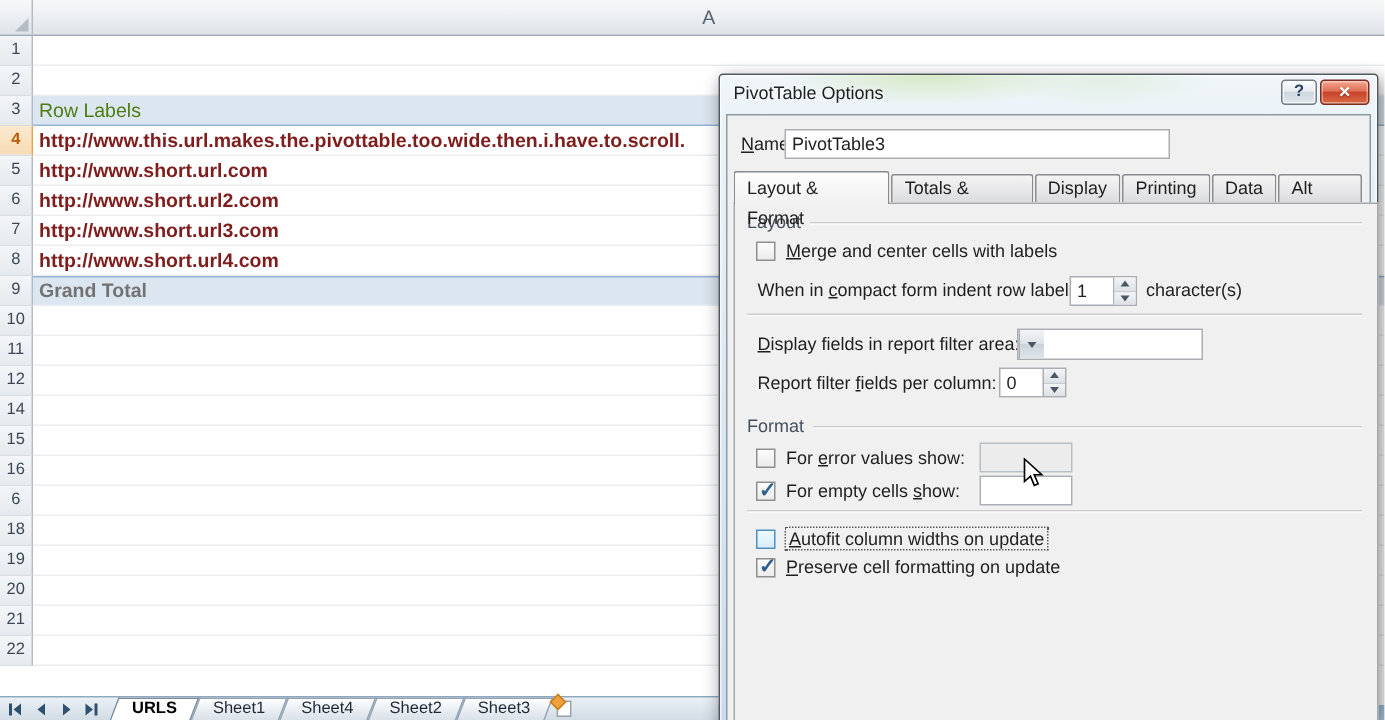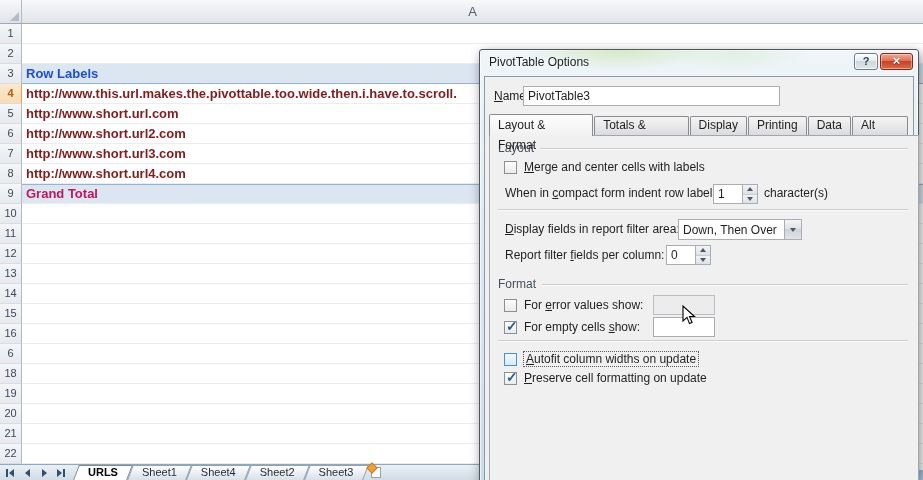--- a/index.html
+++ b/index.html
@@ -15,22 +15,22 @@
             border-left:9px solid transparent; border-bottom:9px solid #B4BCC6; }
   .colA { flex:1; text-align:center; line-height:23px; font-size:13px; color:#55616E;
           background:linear-gradient(180deg,#F7F8FA,#E9ECF0 60%,#DFE3E8); border-bottom:1px solid #9FA8B3; }
   .rows { position:absolute; top:24px; left:0; right:0; }
   .row { height:20px; display:flex; }
   .rn { width:22px; flex:0 0 22px; text-align:center; font-size:11px; line-height:19px; color:#3C4858;
         background:linear-gradient(180deg,#F4F6F8,#E6EAEE); border-right:1px solid #B2BAC4; border-bottom:1px solid #D9DDE2; }
   .cell { flex:1; font-size:13px; line-height:19px; padding-left:4px; white-space:nowrap; overflow:hidden;
           border-bottom:1px solid #EBEDF0; color:#7f1d1d; }
   .row.url .cell { font-weight:600; }
-  .row.pivot-header .cell { background:#DCE6F1; border-bottom:1px solid #95B3D7; font-weight:700; color:#1d4ed8; }
-  .row.pivot-total .cell { background:#DCE6F1; box-shadow:inset 0 1px 0 #95B3D7; font-weight:700; color:#be185d; }
+  .row.pivot-header .cell { background:#DCE6F1; border-bottom:1px solid #95B3D7; font-weight:400; color:#4d7c0f; }
+  .row.pivot-total .cell { background:#DCE6F1; box-shadow:inset 0 1px 0 #95B3D7; font-weight:700; color:#737373; }
   .row.active .rn { background:linear-gradient(180deg,#FCE9D0,#F7DCB4); color:#BC5A07; font-weight:700; border-right:1px solid #E9A24A; }
 
   
   #tabbar { position:absolute; left:0; top:464px; width:479px; height:16px; display:flex; align-items:stretch;
             background:linear-gradient(180deg,#EAF0F5,#D2DCE5); border-top:1px solid #8EA8C0; font-size:11px; }
   .navbtns { display:flex; align-items:center; gap:3px; padding:0 4px 0 3px; }
   .navbtn { width:14px; height:12px; display:flex; align-items:center; justify-content:center; gap:1px; }
   .tri { width:0; height:0; border-style:solid; }
   .tri.l { border-width:4px 5px 4px 0; border-color:transparent #30506F transparent transparent; }
   .tri.r { border-width:4px 0 4px 5px; border-color:transparent transparent transparent #30506F; }
@@ -184,24 +184,20 @@
       <div class="row">
         <div class="rn">11</div>
         <div class="cell"></div>
       </div>
 
       <div class="row">
         <div class="rn">12</div>
         <div class="cell"></div>
       </div>
 
-      <div class="row">
-        <div class="rn">13</div>
-        <div class="cell"></div>
-      </div>
 
       <div class="row">
         <div class="rn">14</div>
         <div class="cell"></div>
       </div>
 
       <div class="row">
         <div class="rn">15</div>
         <div class="cell"></div>
       </div>
@@ -349,21 +345,20 @@
       <div class="prow" style="left:274px; top:50px;">
         <span>character(s)</span>
       </div>
 
       <div class="sep" style="top:73px"></div>
 
       <div class="prow" style="left:15px; top:86px;">
         <span><span class="mn">D</span>isplay fields in report filter area:</span>
       </div>
       <div class="combo" style="left:188px; top:83px; width:124px;">
-        <span class="cval">Down, Then Over</span>
         <span class="cbtn">
             <span class="arr-dn"></span>
           </span>
       </div>
 
       <div class="prow" style="left:15px; top:112px;">
         <span>Report filter <span class="mn">f</span>ields per column:</span>
       </div>
       <div class="spin" style="left:176px; top:109px;">
         <span class="val">0</span>

